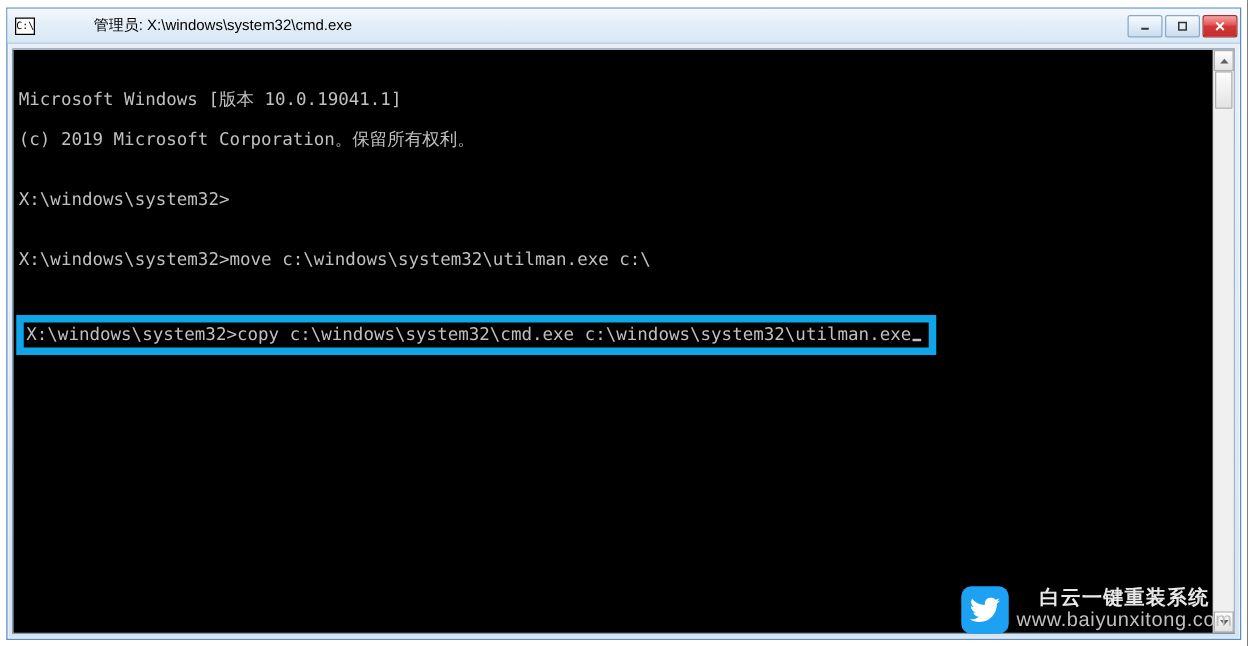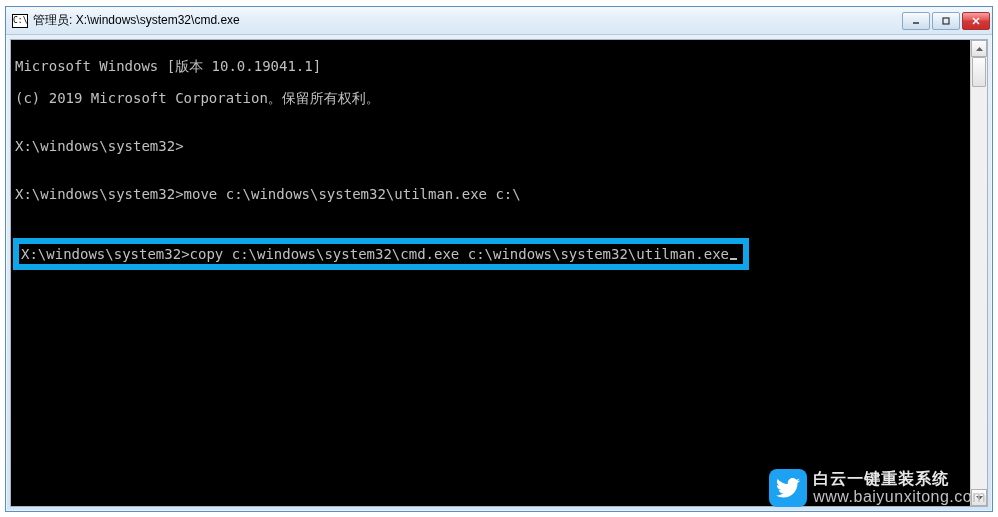--- a/index.html
+++ b/index.html
@@ -38,20 +38,21 @@
       font-size: 8px;
       line-height: 12px;
       text-align: center;
       font-family: monospace;
       color: #000;
     }
     .titlebar-text {
       font-size: 12px;
       color: #000;
       flex: 1;
+      margin-left: 42px;
     }
     .window-controls {
       display: flex;
       gap: 2px;
       margin-left: auto;
     }
     .winbtn {
       width: 28px;
       height: 18px;
       border: 1px solid #8aa9c8;
@@ -74,21 +75,21 @@
       background: #000;
       display: flex;
     }
     .terminal {
       flex: 1;
       background: #000;
       color: #c0c0c0;
       font-family: "NSimSun", "SimSun", "Consolas", monospace;
       font-size: 14px;
       line-height: 16px;
-      padding: 2px 4px;
+      padding: 16px 4px;
       white-space: pre;
       position: relative;
       overflow: hidden;
     }
     .terminal-line { display: block; }
     .highlight-box {
       border: 6px solid #0ea5e9;
       display: inline-block;
       padding: 2px 6px 2px 2px;
       margin-top: 4px;
@@ -143,21 +144,21 @@
     }
     .watermark-icon {
       width: 38px;
       height: 38px;
       background: #1da1f2;
       border-radius: 8px;
       display: flex;
       align-items: center;
       justify-content: center;
     }
-    .watermark-text { display: flex; flex-direction: column; line-height: 1.1; }
+    .watermark-text { display: flex; flex-direction: column; line-height: 1.1; align-items: center; }
     .watermark-main {
       font-size: 16px;
       font-weight: bold;
       color: #e8e8e8;
       letter-spacing: 1px;
     }
     .watermark-sub {
       font-size: 16px;
       color: #c0c0c0;
       letter-spacing: 0.5px;

